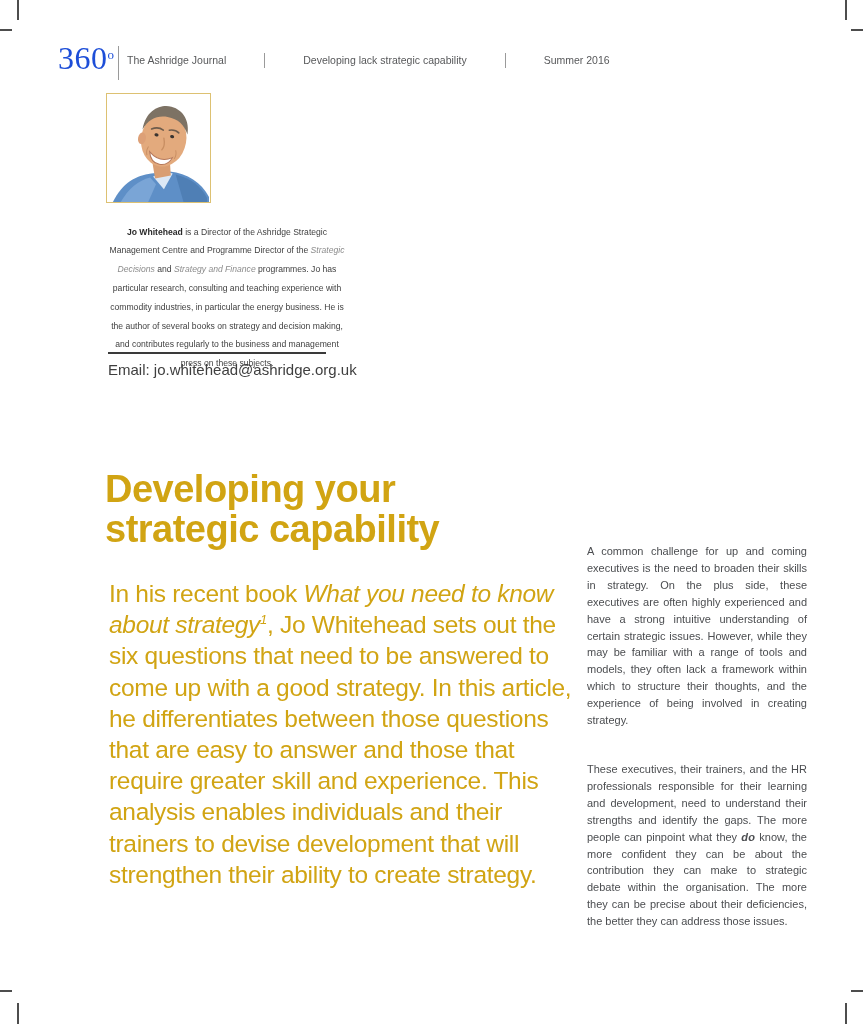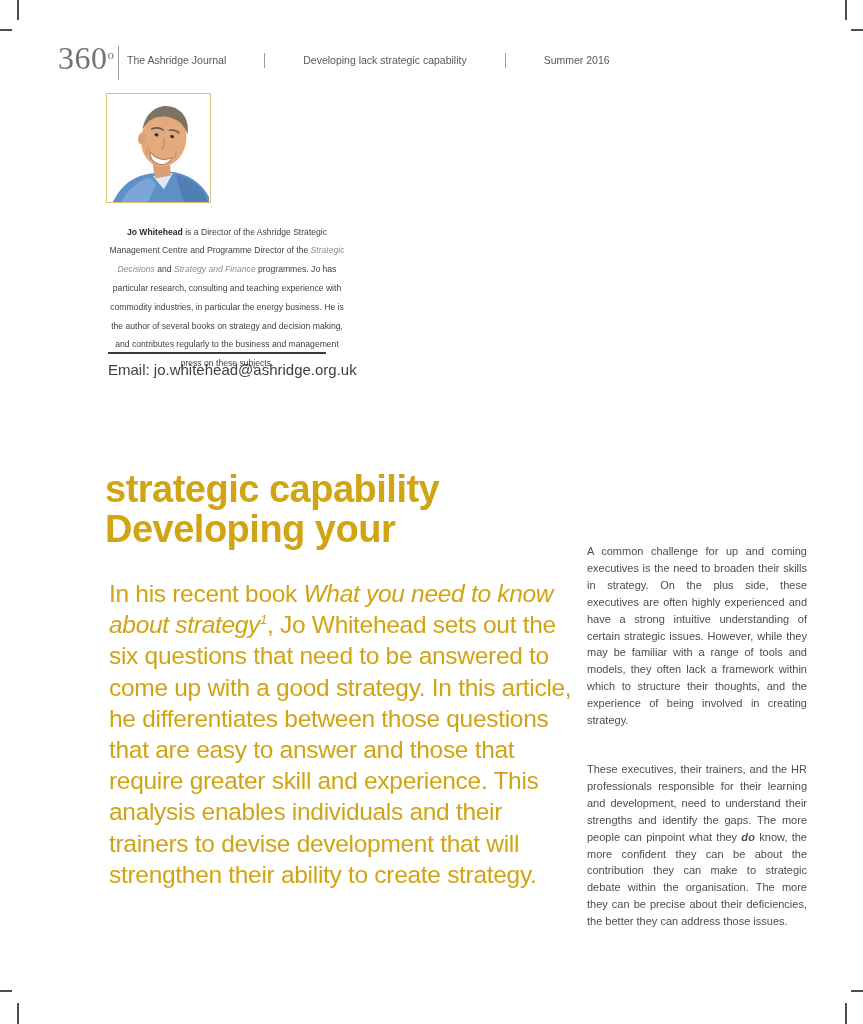--- a/index.html
+++ b/index.html
@@ -15,21 +15,21 @@
   #cm-tr-v { left:845px; top:0; width:1.5px; height:20px; }
   #cm-tr-h { right:0; top:29px; width:12px; height:1.5px; }
   #cm-bl-h { left:0; top:990px; width:12px; height:1.5px; }
   #cm-bl-v { left:17px; top:1003px; width:1.5px; height:21px; }
   #cm-br-h { right:0; top:990px; width:12px; height:1.5px; }
   #cm-br-v { left:845px; top:1003px; width:1.5px; height:21px; }
 
   #logo {
     position:absolute; left:58px; top:40px;
     font-family:"Liberation Serif", serif;
-    font-size:32px; color:#737373; letter-spacing:0.5px;
+    font-size:32px; color:#1d4ed8; letter-spacing:0.5px;
   }
   #logo sup { font-size:13px; position:relative; top:2px; }
 
   #header-rule { position:absolute; left:118px; top:46px; width:1px; height:34px; background:#9a9a9a; }
 
   #header {
     position:absolute; left:127px; top:50px; height:20px;
     display:flex; align-items:center;
     font-size:10.5px; color:#57585a; white-space:nowrap;gap:29px;
   }
@@ -127,22 +127,22 @@
     </g>
   </svg>
 </div>
 
 <p id="bio"><strong>Jo Whitehead</strong><span> is a Director of the Ashridge Strategic Management Centre and Programme Director of the </span><em>Strategic Decisions</em><span> and </span><em>Strategy and Finance</em><span> programmes. Jo has particular research, consulting and teaching experience with commodity industries, in particular the energy business. He is the author of several books on strategy and decision making, and contributes regularly to the business and management press on these subjects.</span></p>
 
 <div id="bio-rule"></div>
 <div id="email-line"><span>Email: </span><span>jo.whitehead@ashridge.org.uk</span></div>
 
 <h1 id="article-title" style="margin:0;">
+  <div>Developing your</div>
   <div>strategic capability</div>
-  <div>Developing your</div>
 </h1>
 
 <p id="intro"><span>In his recent book </span><em><span>What you need to know about strategy</span><sup>1</sup></em><span>, Jo Whitehead sets out the six questions that need to be answered to come up with a good strategy. In this article, he differentiates between those questions that are easy to answer and those that require greater skill and experience.  This analysis enables individuals and their trainers to devise development that will strengthen their ability to create strategy.</span></p>
 
 <p class="right-col" id="body-para1">A common challenge for up and coming executives is the need to broaden their skills in strategy. On the plus side, these executives are often highly experienced and have a strong intuitive understanding of certain strategic issues. However, while they may be familiar with a range of tools and models, they often lack a framework within which to structure their thoughts, and the experience of being involved in creating strategy.</p>
 <p class="right-col" id="body-para2"><span>These executives, their trainers, and the HR professionals responsible for their learning and development, need to understand their strengths and identify the gaps. The more people can pinpoint what they </span><b><i>do</i></b><span> know, the more confident they can be about the contribution they can make to strategic debate within the organisation. The more they can be precise about their deficiencies, the better they can address those issues.</span></p>
 
 <div id="footer">
   <span>Ashridge Business School</span><span class="gap"></span><span>http://www.ashridge.org.uk</span>
 </div>

